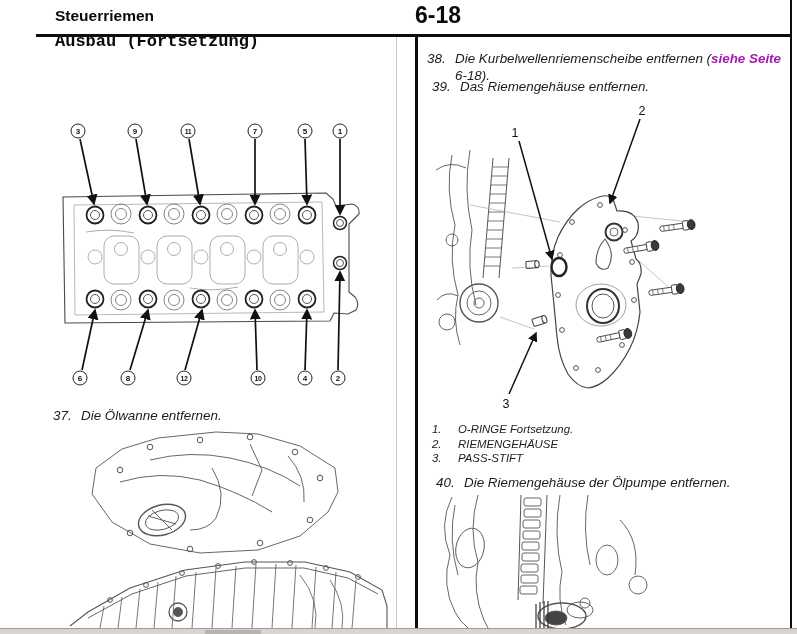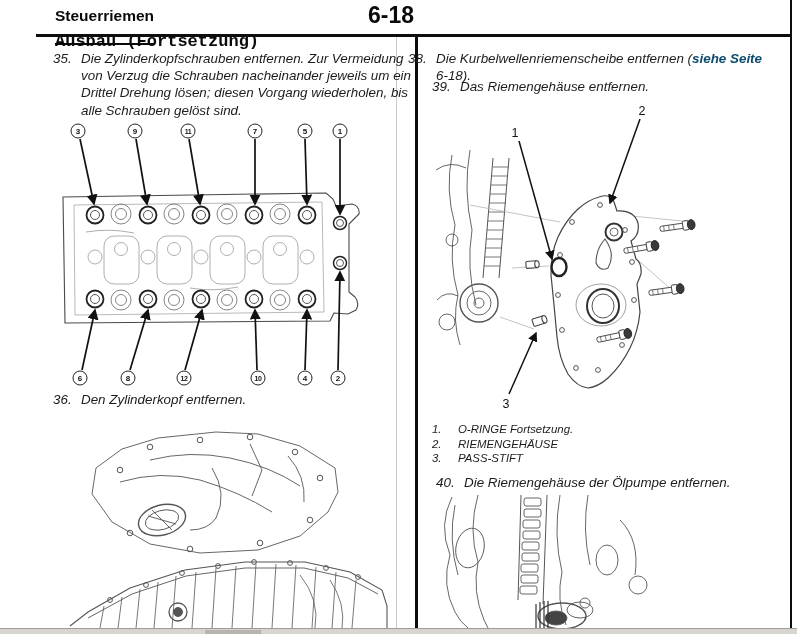--- a/index.html
+++ b/index.html
@@ -1,22 +1,22 @@
 <!DOCTYPE html>
 <html><head>
 <meta charset="utf-8">
 <style>
   html,body{margin:0;padding:0;}
   body{font-family:"Liberation Sans",sans-serif;background:#fff;}
   .page{position:relative;width:797px;height:634px;background:#ffffff;overflow:hidden;}
 
   
-  .hdr-title{position:absolute;left:55px;top:7px;font-size:15.5px;font-weight:bold;color:#0a0a0a;border-bottom:2.5px solid #0a0a0a;padding-bottom:18px;}
+  .hdr-title{position:absolute;left:55px;top:7px;font-size:15.5px;font-weight:bold;color:#0a0a0a;border-bottom:2.5px solid #0a0a0a;padding-bottom:9px;}
   .hdr-sub{position:absolute;left:55px;top:32px;font-size:17px;font-weight:bold;color:#0a0a0a;font-family:Liberation Mono, monospace;}
-  .hdr-page{position:absolute;left:321px;top:2px;width:140px;text-align:center;font-size:23px;font-weight:bold;color:#0a0a0a;}
+  .hdr-page{position:absolute;left:321px;top:2px;width:140px;text-align:right;font-size:23px;font-weight:bold;color:#0a0a0a;}
   .rule{position:absolute;background:#0d0d0d;}
   .rule.hrule{left:36px;top:34px;width:754px;height:3px;}
   .rule.vdivider{left:415px;top:37px;width:2.5px;height:591px;}
   .rule.vfaint{left:396px;top:37px;width:1px;height:591px;background:#c9c9c9;}
   .rule.rborder{left:790px;top:0;width:2px;height:628px;}
 
   
   .step{position:absolute;display:flex;font-style:italic;font-size:13.4px;line-height:17.2px;color:#1c1c1c;}
   .step .num{width:28px;flex:0 0 28px;}
   .step .txt{width:334px;}
@@ -374,32 +374,28 @@
   <div class="callout" style="left:128px;top:378px">8</div>
   <div class="callout two" style="left:184px;top:378px">12</div>
   <div class="callout two" style="left:258px;top:378px">10</div>
   <div class="callout" style="left:305px;top:378px">4</div>
   <div class="callout" style="left:338px;top:378px">2</div>
 
   <div class="numlabel" style="left:515px;top:133px">1</div>
   <div class="numlabel" style="left:642px;top:111px">2</div>
   <div class="numlabel" style="left:506px;top:404px">3</div>
 
-  <div class="step" style="left:53px;top:50px">
-    <span class="num">35.</span>
-    <span class="txt">Die Zylinderkopfschrauben entfernen. Zur Vermeidung von Verzug die Schrauben nacheinander jeweils um ein Drittel Drehung lösen; diesen Vorgang wiederholen, bis alle Schrauben gelöst sind.</span>
-  </div>
-  <div class="step" style="left:53px;top:391px">
-    <span class="num">36.</span>
-    <span class="txt">Den Zylinderkopf entfernen.</span>
-  </div>
-
-  <div class="step" style="left:408px;top:50px">
+  <div class="step" style="left:53px;top:407px">
+    <span class="num">37.</span>
+    <span class="txt">Die Ölwanne entfernen.</span>
+  </div>
+
+  <div class="step" style="left:427px;top:50px">
     <span class="num">38.</span>
-    <span class="txt"><span>Die Kurbelwellenriemenscheibe entfernen (</span><span class="red" style="color: #0c4a6e;">siehe Seite</span><span> 6-18).</span></span>
+    <span class="txt"><span>Die Kurbelwellenriemenscheibe entfernen (</span><span class="red" style="color: #a21caf;">siehe Seite</span><span> 6-18).</span></span>
   </div>
   <div class="step" style="left:432px;top:78px">
     <span class="num">39.</span>
     <span class="txt">Das Riemengehäuse entfernen.</span>
   </div>
 
   <div class="legend">
     <div class="legend-row">
       <span class="lnum">1.</span>
       <span>O-RINGE Fortsetzung.</span>

